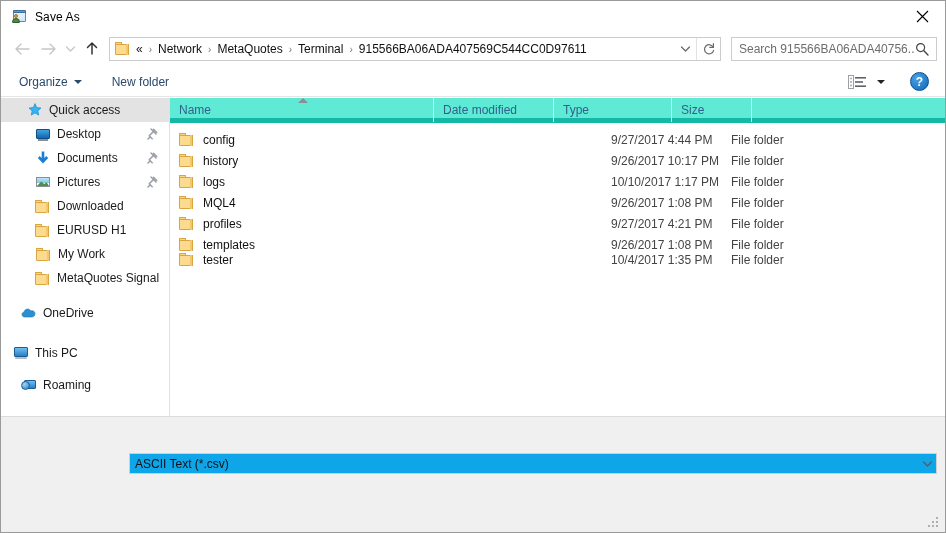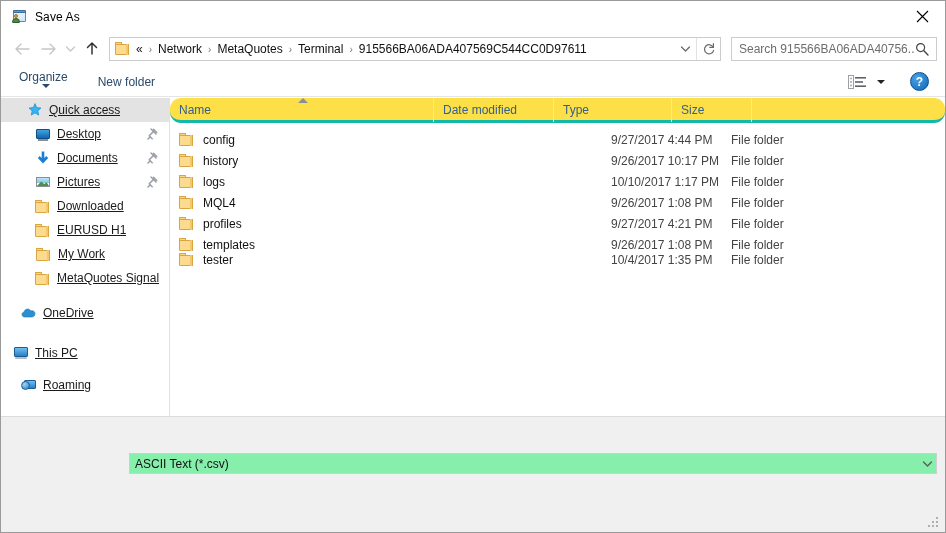--- a/index.html
+++ b/index.html
@@ -125,21 +125,21 @@
   
   #toolbar {
     position: absolute; left: 0; top: 66px; width: 944px; height: 30px;
     background: #ffffff; border-bottom: 1px solid #e5e5e5;
     display: flex; align-items: center;
   }
   .tb-item {
     font-size: 12px; color: #2a4a6b; display: flex; align-items: center;
     height: 24px; padding: 0 7px;
   }
-  #organize-btn { margin-left: 11px; flex-direction: column; }
+  #organize-btn { margin-left: 11px; }
   #newfolder-btn { margin-left: 16px; }
   .caret-down {
     width: 0; height: 0; margin-left: 6px;
     border-left: 4px solid transparent; border-right: 4px solid transparent;
     border-top: 4px solid #2a4a6b;
   }
   #view-opts {
     position: absolute; right: 60px; top: 4px;
     display: flex; align-items: center; height: 22px;
   }
@@ -163,21 +163,21 @@
     background: #e2e2e2;
   }
   .side-item {
     height: 24px; display: flex; align-items: center; position: relative;
     font-size: 12px; color: #1a1a1a; white-space: nowrap;
   }
   .side-item.selected { background: #e3e3e3; }
   .side-icon {
     width: 16px; height: 16px; margin-right: 6px; flex: none; position: relative;
   }
-  .side-label { overflow: hidden; text-decoration: underline; }
+  .side-label { overflow: hidden; }
   .pin {
     position: absolute; right: 12px; top: 6px; width: 11px; height: 12px;
   }
 
   
   .ic-star { position: relative; width: 16px; height: 16px; }
   .ic-desktop .screen {
     position: absolute; left: 1px; top: 3px; width: 14px; height: 10px;
     background: linear-gradient(#3fa3e8,#1565a8);
     border: 1px solid #0f4d85; border-radius: 1px;
@@ -220,21 +220,21 @@
     border: 1px solid #1d5d96;
   }
 
   
   #filelist {
     position: absolute; left: 169px; top: 97px; width: 775px; height: 318px;
     background: #ffffff;
   }
   #col-header {
     position: absolute; left: 0; top: 0; width: 775px; height: 25px;
-    border-bottom: 3px solid #14b8a6; background: #fde047; border-radius: 11px;
+    border-bottom: 5px solid #14b8a6; background: #5eead4;
   }
   .col-head {
     position: absolute; top: 0; height: 24px;
     display: flex; align-items: center;
     font-size: 12px; color: #33608d;
     border-right: 1px solid #e5e5e5;
     padding-left: 9px;
   }
   .sort-caret {
     position: absolute; width: 0; height: 0;
@@ -278,21 +278,21 @@
     margin-left: 4px; padding: 1px 0px 1px 1px;
     line-height: 14px;
   }
   #filename-dd {
     margin-left: auto; width: 17px; height: 19px; flex: none;
     display: flex; align-items: center; justify-content: center;
   }
   #filetype-field {
     position: absolute; left: 128px; top: 452px;
     width: 808px; height: 21px;
-    border: 1px solid #cfcfcf; background: #86efac;
+    border: 1px solid #cfcfcf; background: #0ea5e9;
     display: flex; align-items: center;
   }
   #filetype-value {
     font-size: 12px; color: #111; margin-left: 5px;
   }
   #filetype-dd {
     margin-left: auto; width: 17px; height: 19px; flex: none;
     display: flex; align-items: center; justify-content: center;
   }
 

